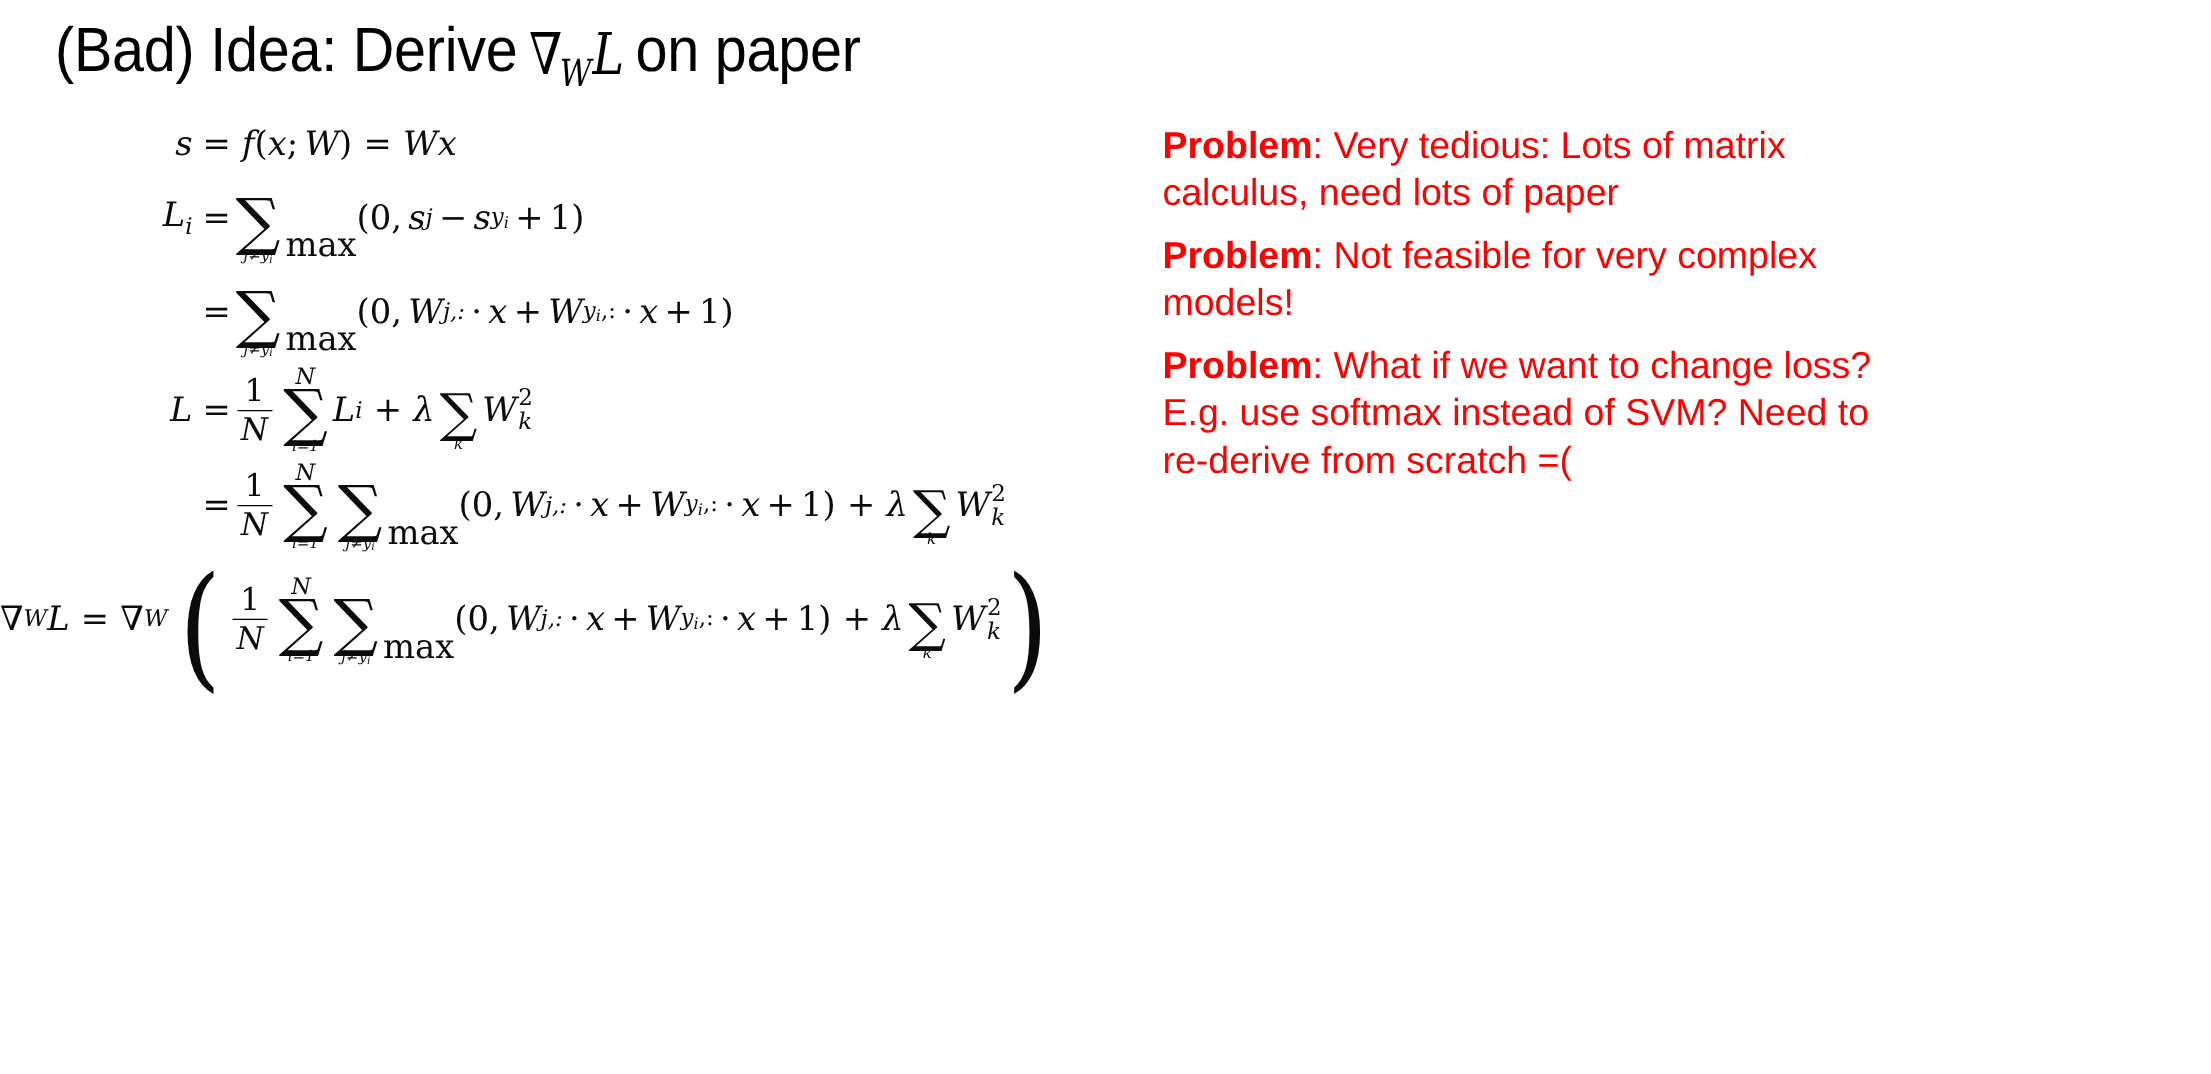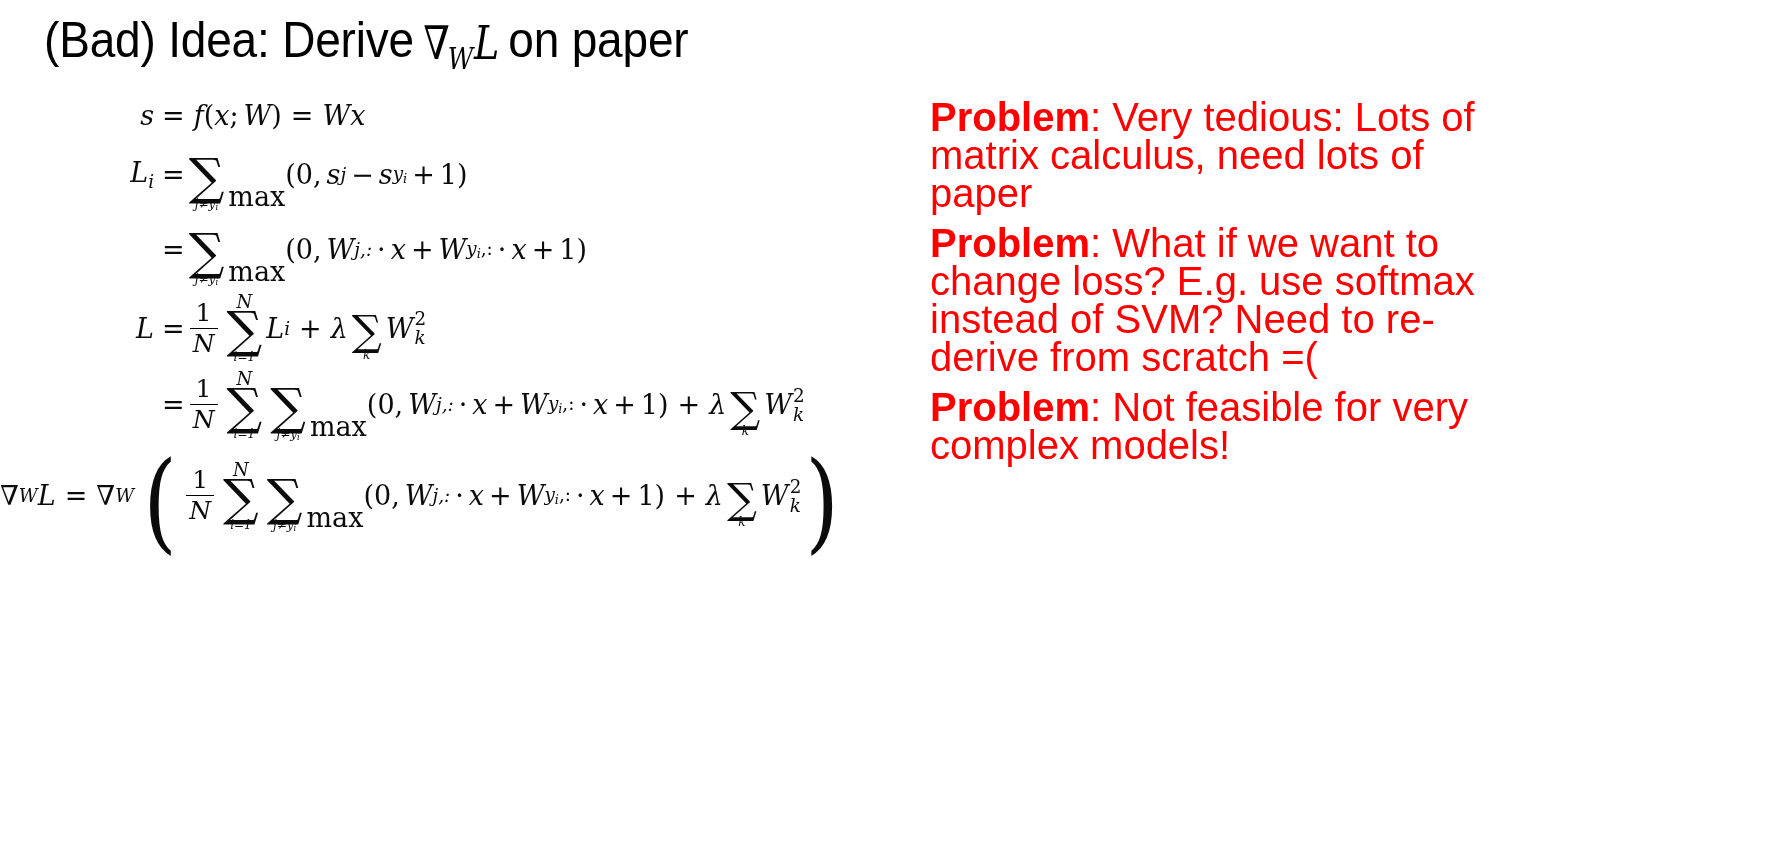--- a/index.html
+++ b/index.html
@@ -174,21 +174,21 @@
     transform: scaleX(0.8);
   }
 
   
   #notes {
     position: absolute;
     left: 930px;
     top: 98px;
     width: 580px;
     font-family: "Liberation Sans", sans-serif;
-    font-size: 40px;
+    font-size: 30px;
     line-height: 38px;
   }
   #notes .note {
     margin: 0 0 12px 0;
   }
   #notes .note:last-child { margin-bottom: 0; }
   #notes .lead { font-weight: bold; }
 </style>
 </head>
 <body>
@@ -450,15 +450,15 @@
           <span class="s-dn">k</span>
         </span>
       <span class="bigparen">)</span>
     </span>
   </div>
 
 </div>
 
 <div id="notes" style="color: rgb(255, 0, 0);">
   <p class="note"><span class="lead">Problem</span><span>: Very tedious: Lots of matrix calculus, need lots of paper</span></p>
+  <p class="note"><span class="lead">Problem</span><span>: Not feasible for very complex models!</span></p>
   <p class="note"><span class="lead">Problem</span><span>: What if we want to change loss? E.g. use softmax instead of SVM? Need to re-derive from scratch =(</span></p>
-  <p class="note"><span class="lead">Problem</span><span>: Not feasible for very complex models!</span></p>
 </div>
 
 </body></html>

